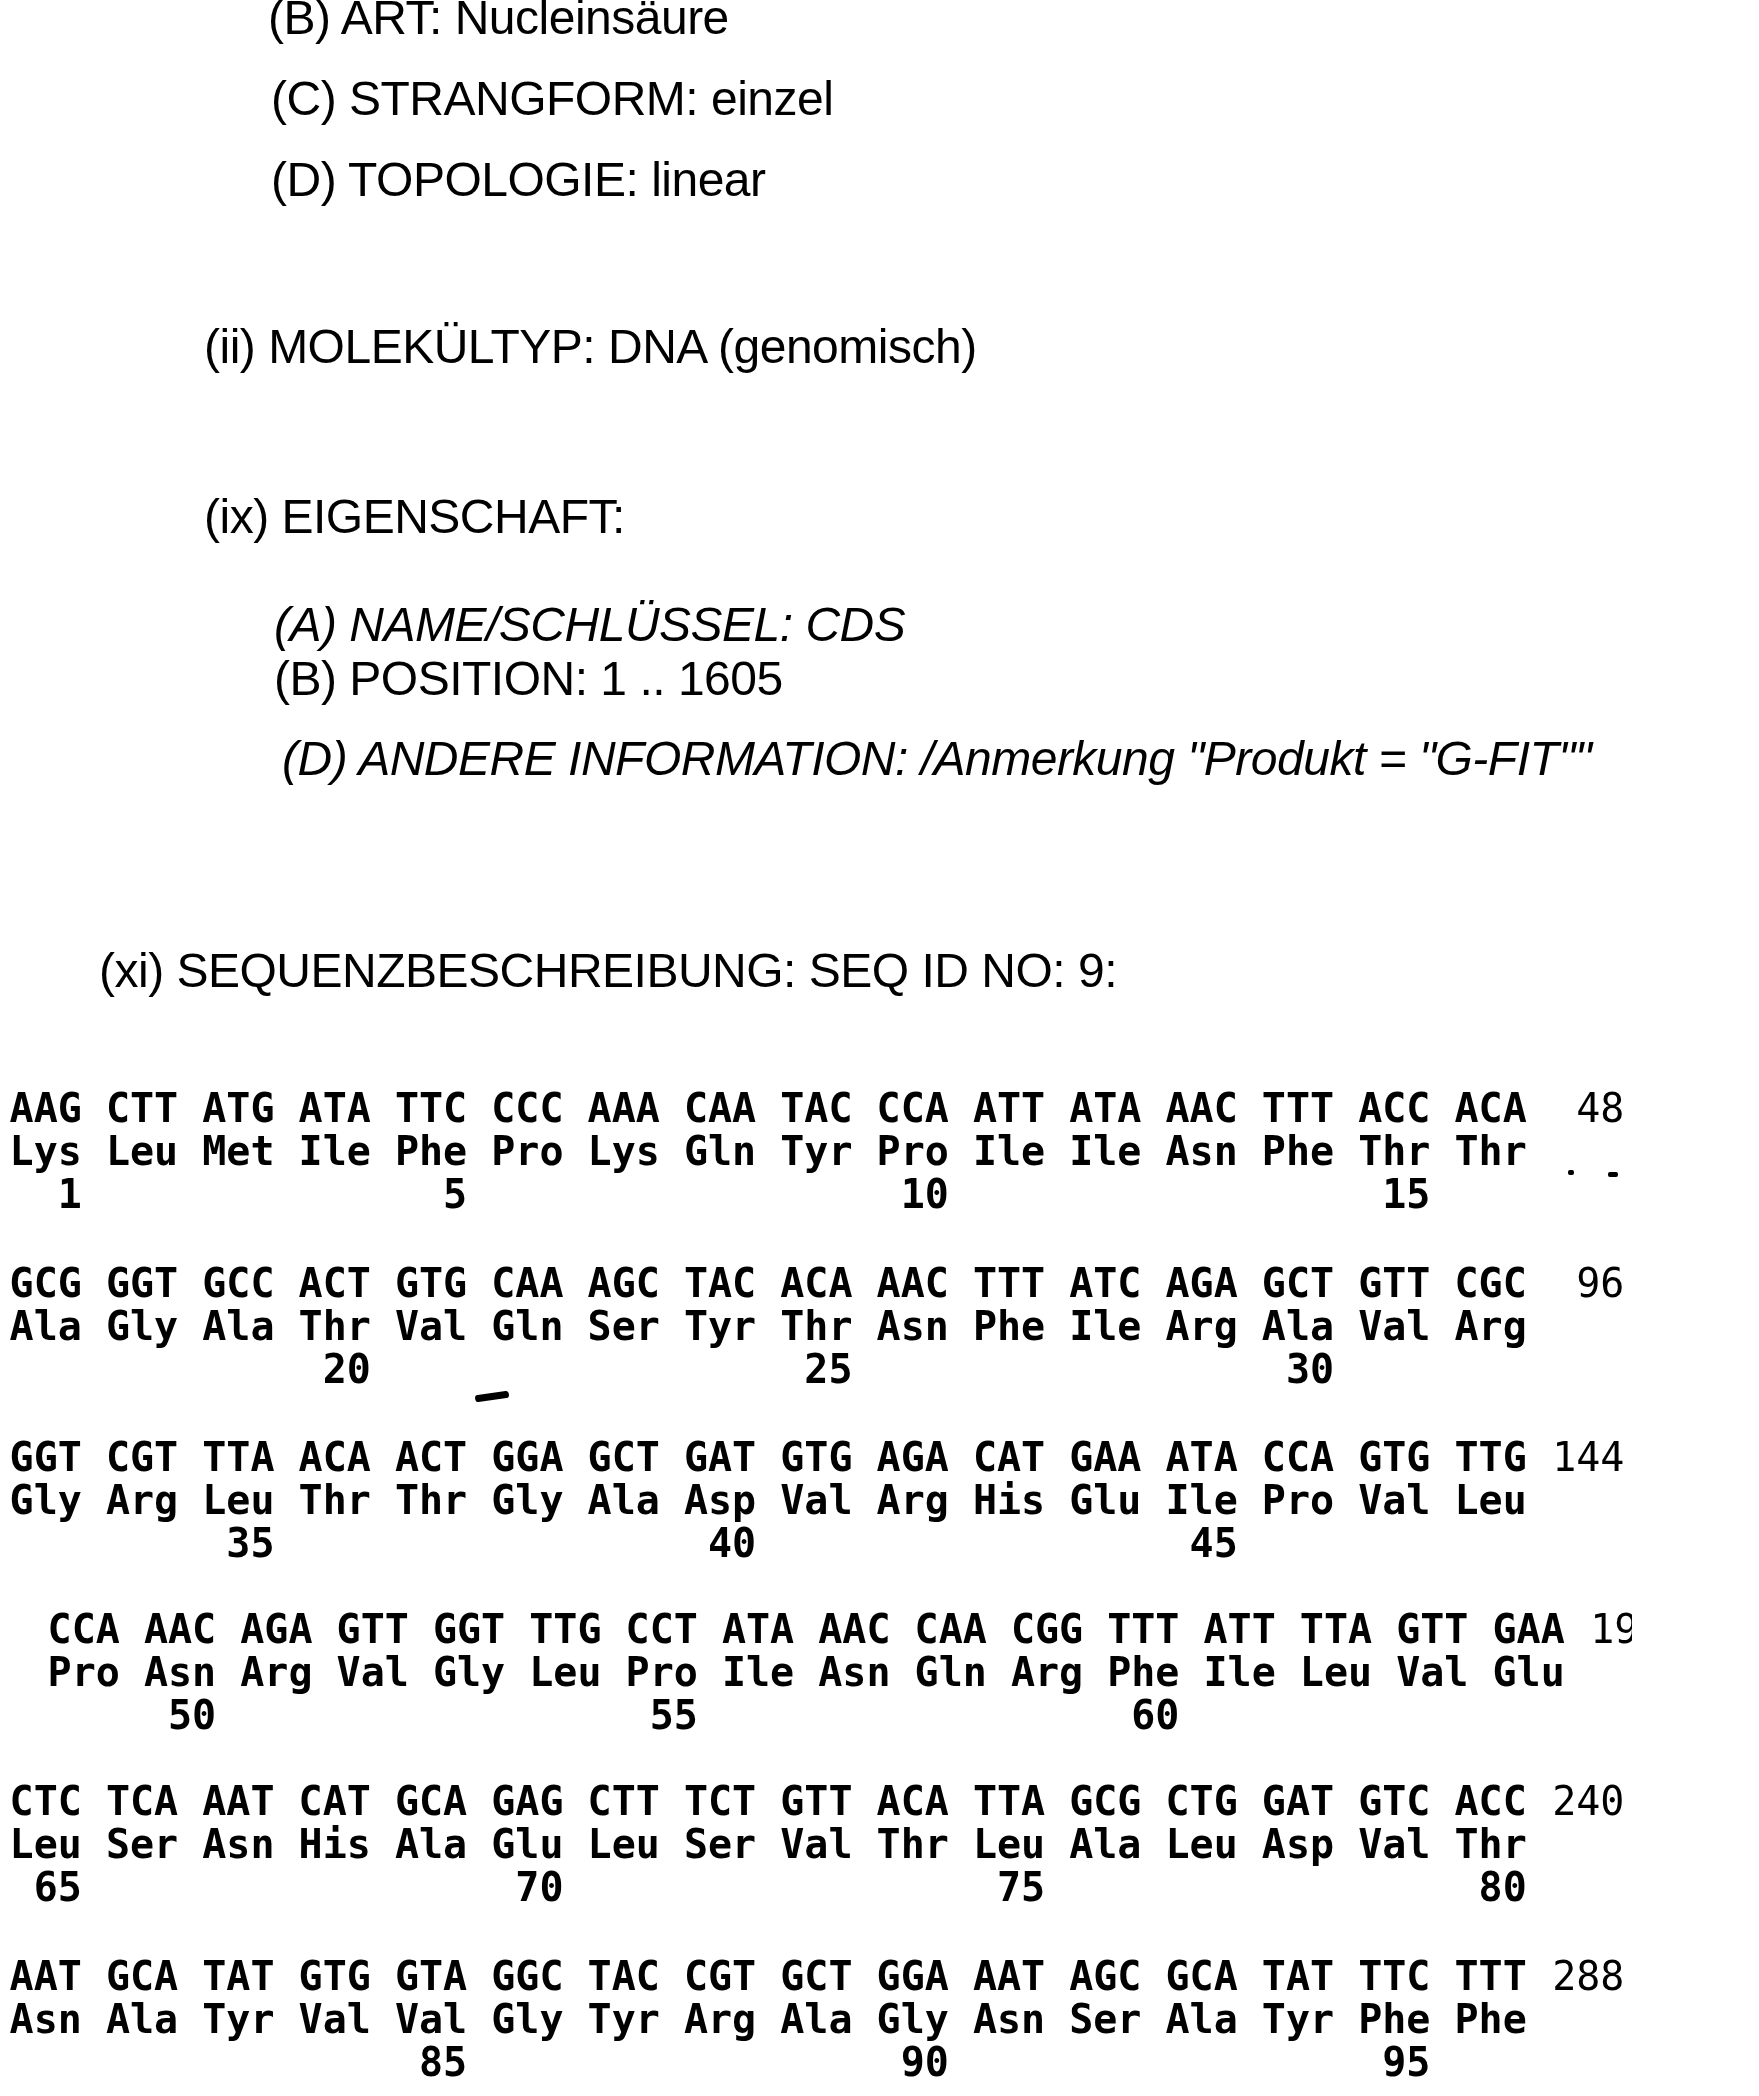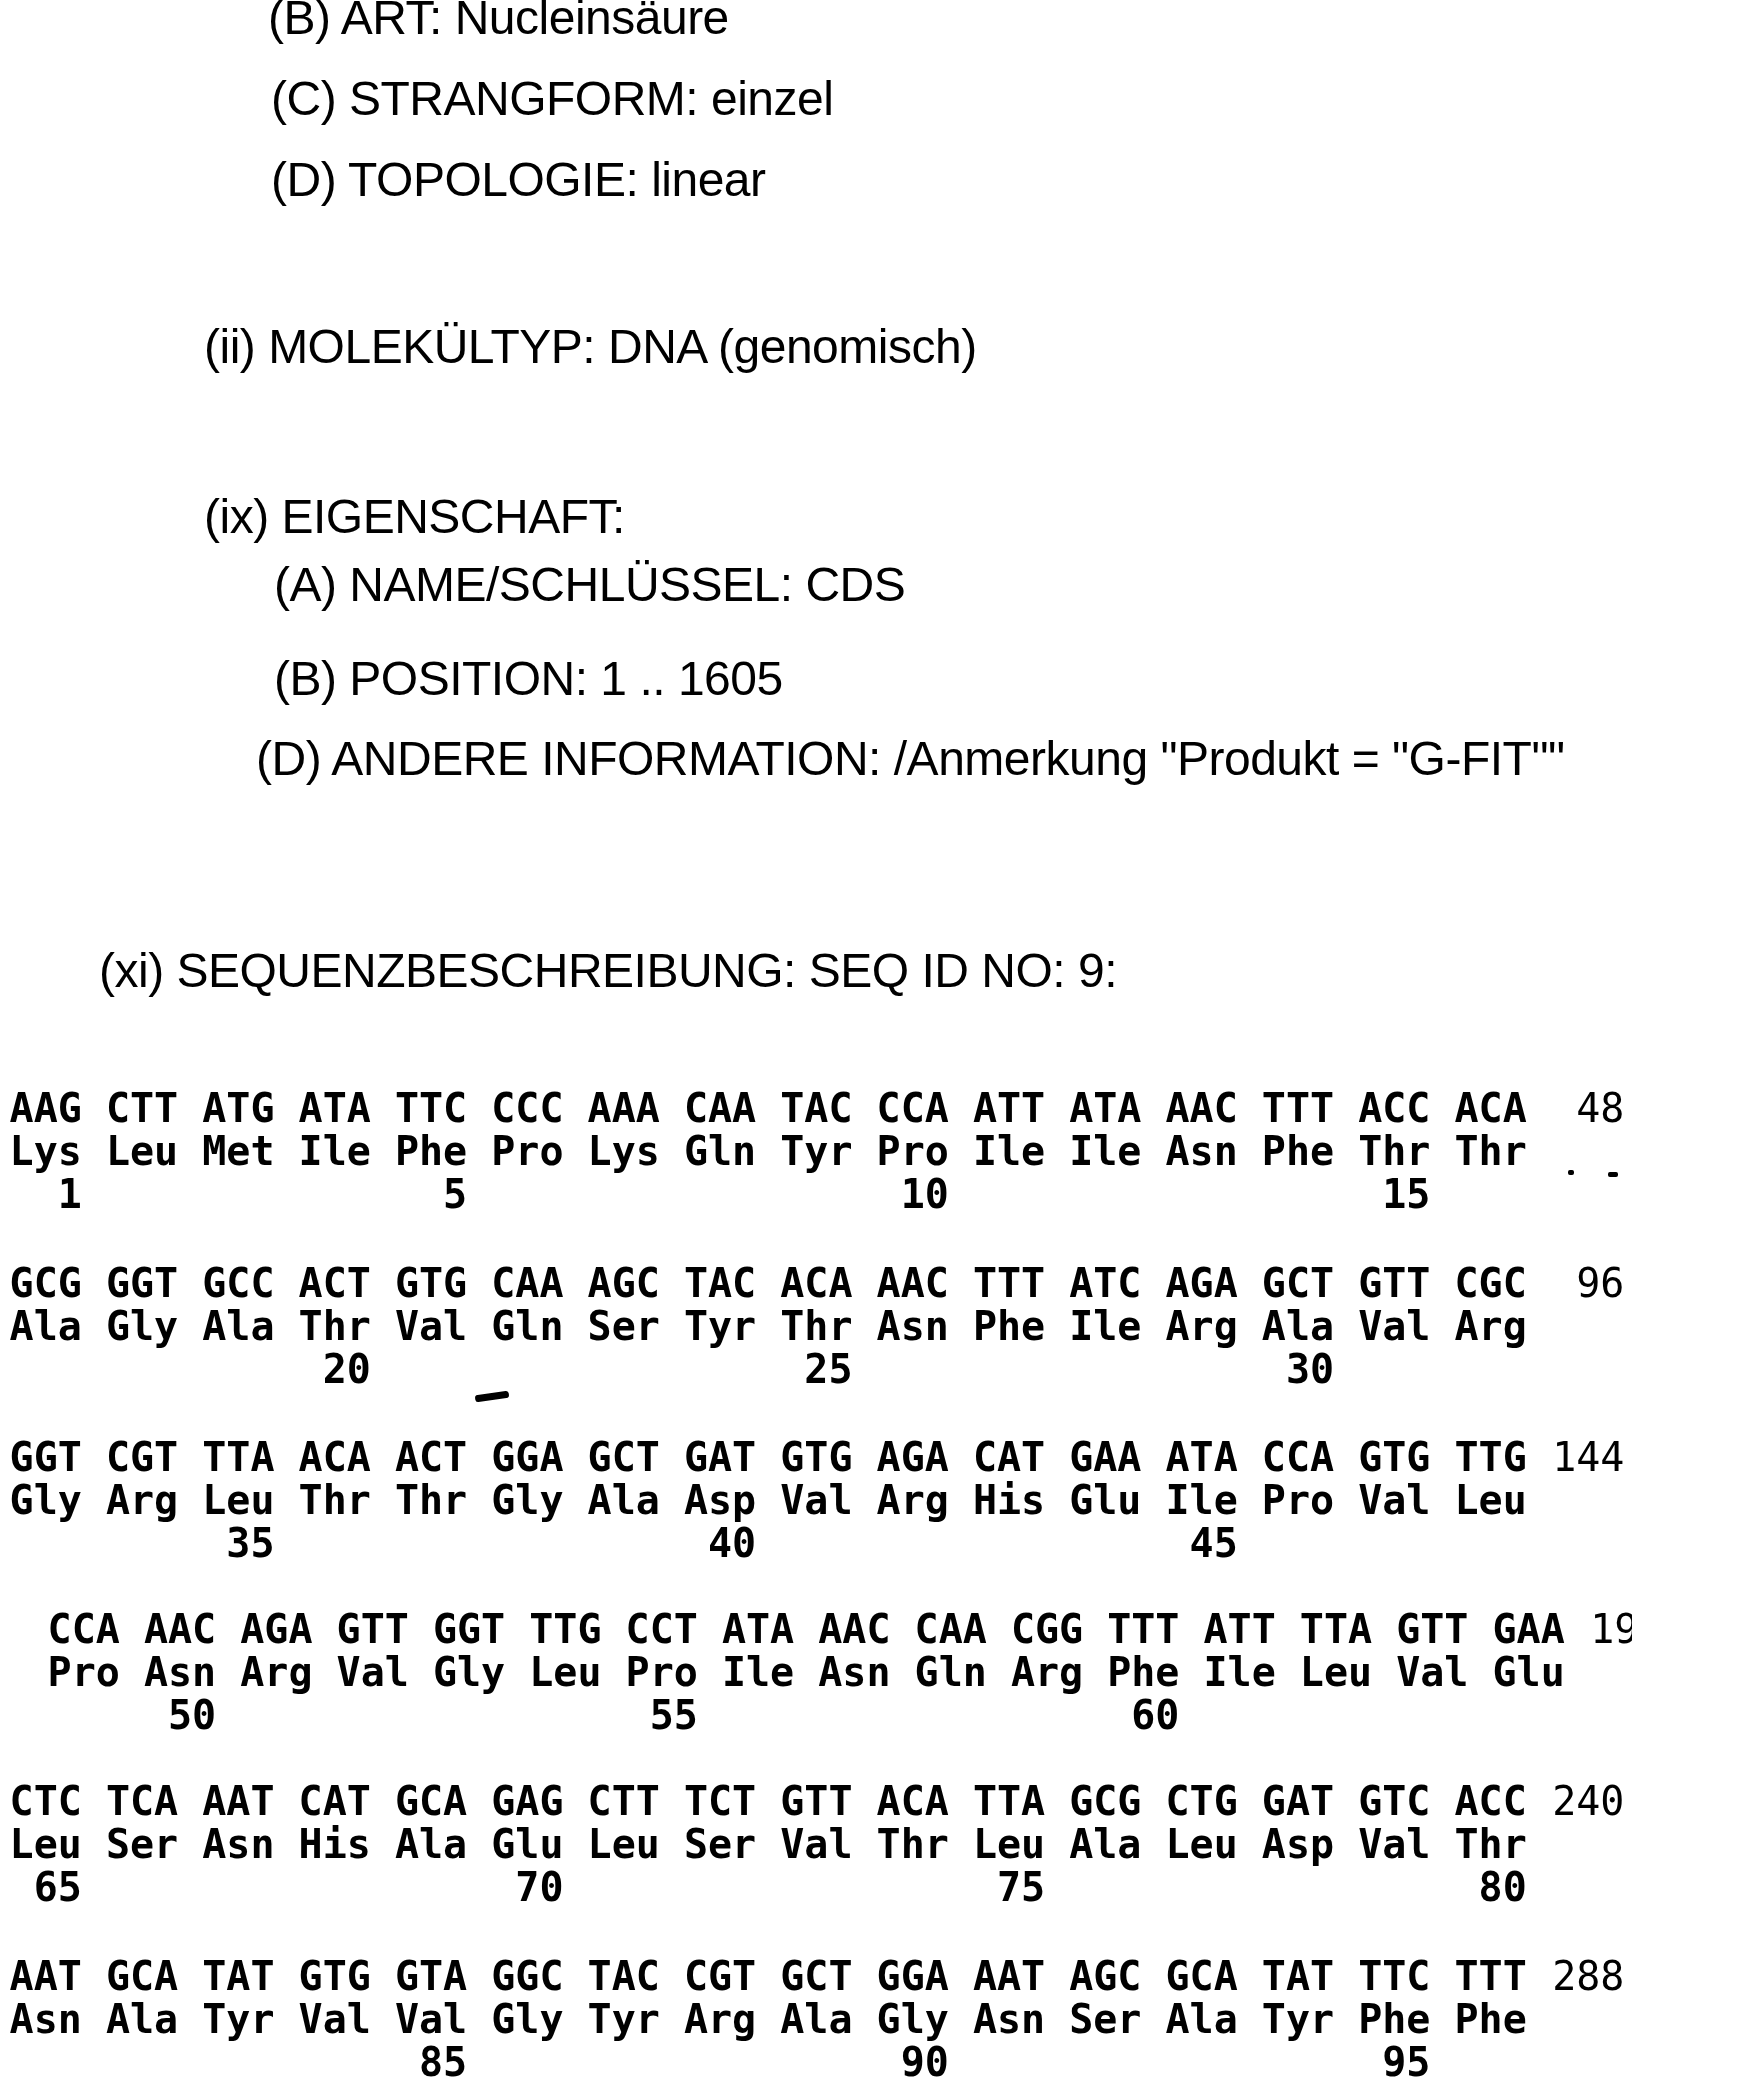--- a/index.html
+++ b/index.html
@@ -73,23 +73,23 @@
 
 <div class="page">
 
   <div class="h-line" style="left:268px; top:-11.5px;">(B) ART: Nucleinsäure</div>
   <div class="h-line" style="left:271px; top:151px;">(D) TOPOLOGIE: linear</div>
   <div class="h-line" style="left:271px; top:70px;">(C) STRANGFORM: einzel</div>
 
   <div class="h-line" style="left:204px; top:318px;">(ii) MOLEKÜLTYP: DNA (genomisch)</div>
 
   <div class="h-line" style="left:204px; top:488px;">(ix) EIGENSCHAFT:</div>
-  <div class="h-line" style="left:274px; top:556px;">(A) NAME/SCHLÜSSEL: CDS</div>
+  <div class="h-line" style="left:274px; top:596px;font-style:italic;">(A) NAME/SCHLÜSSEL: CDS</div>
   <div class="h-line" style="left:274px; top:650px;">(B) POSITION: 1 .. 1605</div>
-  <div class="h-line" style="left:256px; top:730px;">(D) ANDERE INFORMATION: /Anmerkung "Produkt = "G-FIT""</div>
+  <div class="h-line" style="left:282px; top:730px;font-style:italic;">(D) ANDERE INFORMATION: /Anmerkung "Produkt = "G-FIT""</div>
 
   <div class="h-line" style="left:99px; top:902px;margin-top:40px;">(xi) SEQUENZBESCHREIBUNG: SEQ ID NO: 9:</div>
 
   <div class="seq-block" style="top:1087px;">
     <div class="block-lines">
       <div class="mono-line">AAG CTT ATG ATA TTC CCC AAA CAA TAC CCA ATT ATA AAC TTT ACC ACA</div>
       <div class="mono-line">Lys Leu Met Ile Phe Pro Lys Gln Tyr Pro Ile Ile Asn Phe Thr Thr</div>
       <div class="mono-line">  1               5                  10                  15</div>
     </div>
     <div class="seq-count">48</div>

